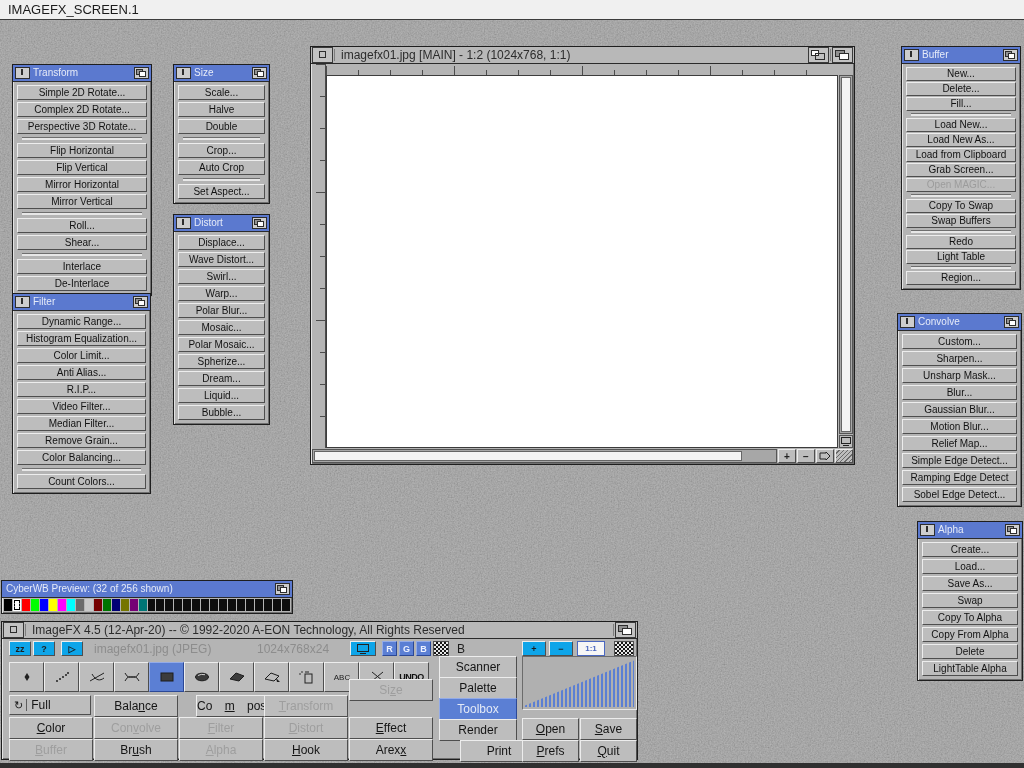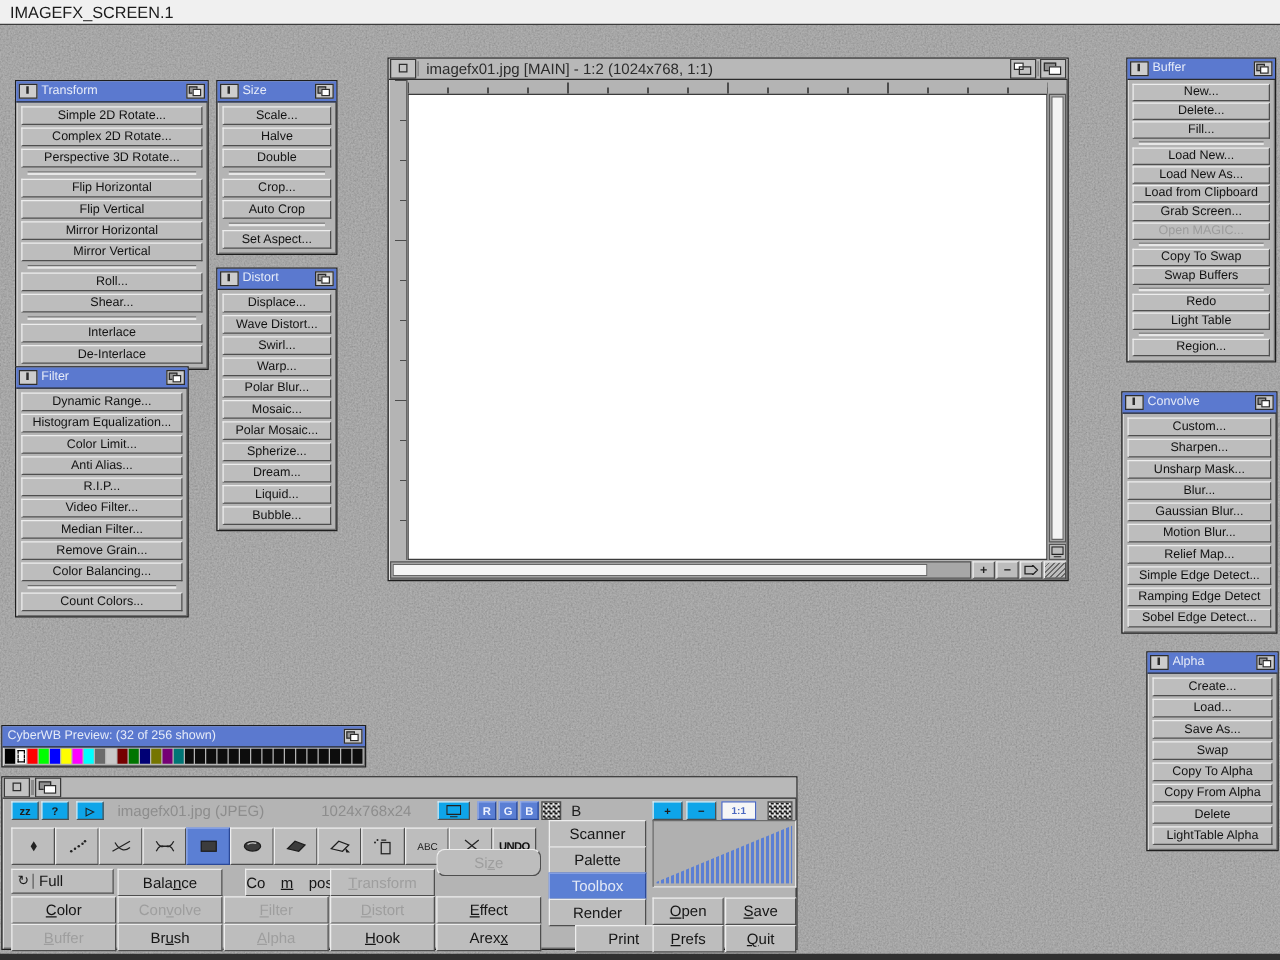--- a/index.html
+++ b/index.html
@@ -104,21 +104,21 @@
       </feComponentTransfer>
     </filter>
   <rect width="1024" height="748" fill="#9c9c9c"></rect>
   <rect width="1024" height="748" filter="url(#rock)" opacity="0.33"></rect>
 </svg>
 
 <div class="screenbar">
   <span>IMAGEFX_SCREEN.1</span>
 </div>
 
-<div class="win" style="left:12px;top:64px;width:155px;">
+<div class="win" style="left:12px;top:64px;width:140px;">
   <div class="ptit">
     <span class="gad close"></span>
     <span class="t">Transform</span>
     <span class="gad depth"></span>
   </div>
   <div class="pbody">
     <div class="pb">Simple 2D Rotate...</div>
     <div class="pb">Complex 2D Rotate...</div>
     <div class="pb">Perspective 3D Rotate...</div>
     <div class="sep"></div>
@@ -336,20 +336,21 @@
       </div>
       <div class="sbtn resize"></div>
     </div>
   </div>
 </div>
 
 <div class="win" style="left:1px;top:621px;width:637px;height:139px;">
   <div class="ititle">
     <span class="igad close"></span>
     <span class="vline"></span>
+    <span style="flex:1;padding-left:6px;white-space:nowrap;overflow:hidden;">ImageFX 4.5  (12-Apr-20) -- © 1992-2020 A-EON Technology, All Rights Reserved</span>
     <span class="vline"></span>
     <span class="igad depth"></span>
   </div>
 
   <div class="ib tbx" style="left:7px;top:19px;width:22px;height:15px;">zz</div>
   <div class="ib tbx" style="left:31px;top:19px;width:22px;height:15px;">?</div>
   <div class="ib tbx" style="left:59px;top:19px;width:22px;height:15px;">▷</div>
   <span class="ghost" style="left:92px;top:20px;">imagefx01.jpg (JPEG)</span>
   <span class="ghost" style="left:255px;top:20px;">1024x768x24</span>
   <div class="ib tbx" style="left:348px;top:19px;width:26px;height:15px;">
@@ -441,21 +442,21 @@
     <span class="undo">UNDO</span>
   </div>
 
   <div class="cmd" style="left:7px;top:73px;justify-content:flex-start;padding-left:4px;box-sizing:border-box;">
     <span class="cyc">↻</span>
     <span>Full</span>
   </div>
   <div class="cmd" style="left:92px;top:73px;"><span>Bala</span><span class="u">n</span><span>ce</span></div>
   <div class="cmd" style="left:194px;top:73px;justify-content:space-between;"><span>Co</span><span class="u">m</span><span>posite</span></div>
   <div class="cmd dis" style="left:262px;top:73px;"><span></span><span class="u">T</span><span>ransform</span></div>
-  <div class="cmd dis" style="left:347px;top:57px;border-radius:7px;"><span>Si</span><span class="u">z</span><span>e</span></div>
+  <div class="cmd dis" style="left:347px;top:57px;"><span>Si</span><span class="u">z</span><span>e</span></div>
   <div class="cmd" style="left:7px;top:95px;"><span></span><span class="u">C</span><span>olor</span></div>
   <div class="cmd dis" style="left:92px;top:95px;"><span>Con</span><span class="u">v</span><span>olve</span></div>
   <div class="cmd dis" style="left:177px;top:95px;"><span></span><span class="u">F</span><span>ilter</span></div>
   <div class="cmd dis" style="left:262px;top:95px;"><span></span><span class="u">D</span><span>istort</span></div>
   <div class="cmd" style="left:347px;top:95px;"><span></span><span class="u">E</span><span>ffect</span></div>
   <div class="cmd dis" style="left:7px;top:117px;"><span></span><span class="u">B</span><span>uffer</span></div>
   <div class="cmd" style="left:92px;top:117px;"><span>Br</span><span class="u">u</span><span>sh</span></div>
   <div class="cmd dis" style="left:177px;top:117px;"><span></span><span class="u">A</span><span>lpha</span></div>
   <div class="cmd" style="left:262px;top:117px;"><span></span><span class="u">H</span><span>ook</span></div>
   <div class="cmd" style="left:347px;top:117px;"><span>Arex</span><span class="u">x</span><span></span></div>

